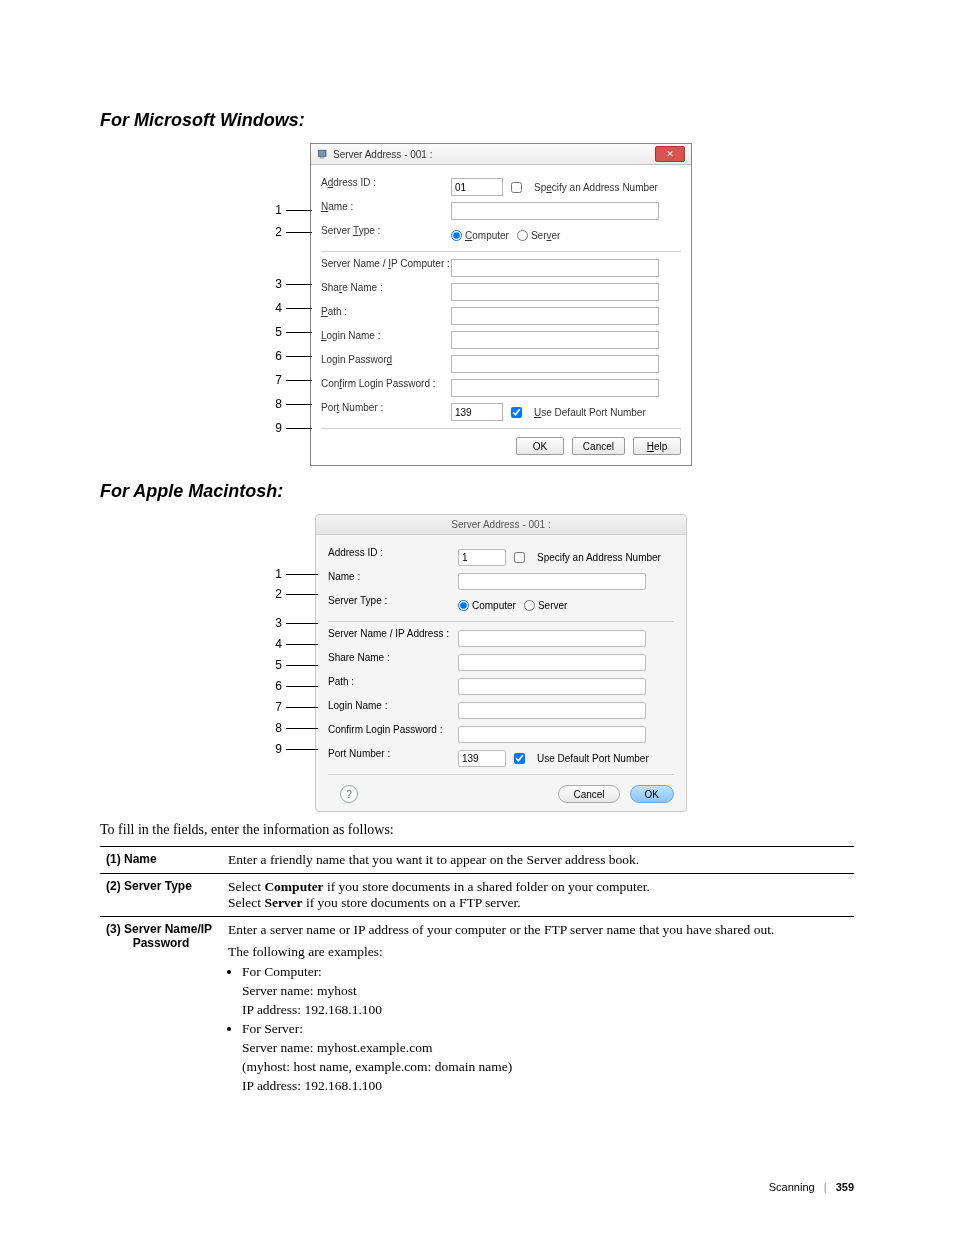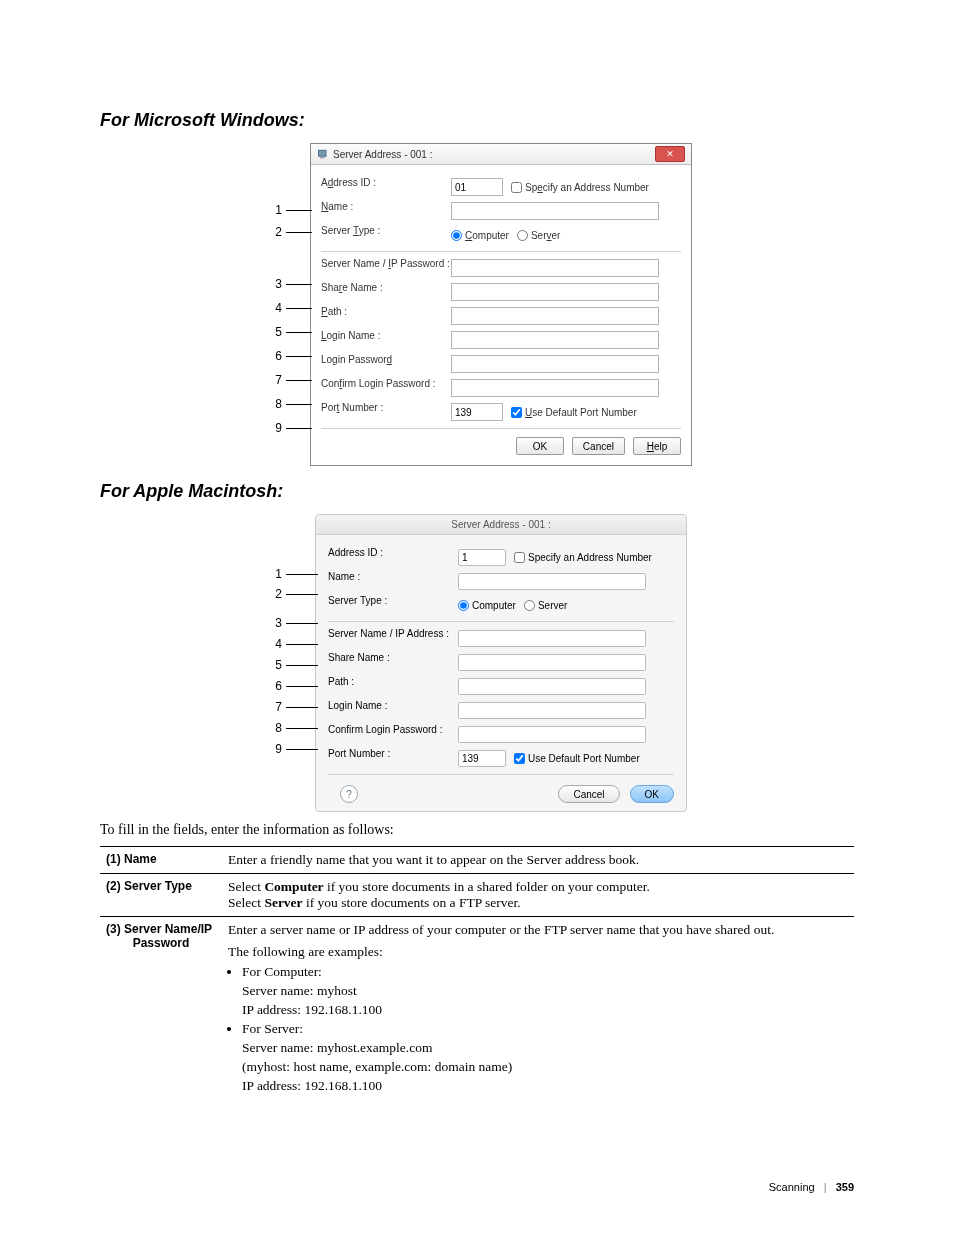--- a/index.html
+++ b/index.html
@@ -64,21 +64,21 @@
     border:1px solid #b5b5b5;
     background:#fff;
     height:16px;
     width:140px;
     padding:0 3px;
     font-family: inherit;
     font-size:10px;
   }
   .txt-input.small { width:44px; }
   .txt-input.full { width:200px; }
-  .chk { display:inline-flex; align-items:center; gap:3px; font-size:10px;}
+  .chk { display:inline-flex; align-items:center; gap:12px; font-size:10px;}
   .chk input { width:11px; height:11px; margin:0;}
   .radio-row { display:flex; gap:60px; }
   .radio { display:inline-flex; align-items:center; gap:3px; }
   .radio input { width:11px; height:11px; margin:0;}
   .btn {
     background: linear-gradient(#fdfdfd,#e8e8e8);
     border:1px solid #999;
     border-radius:2px;
     height:18px;
     padding:0 10px;
@@ -244,21 +244,21 @@
                 <span><span class="u">C</span><span>omputer</span></span>
               </label>
             <label class="radio">
                 <input type="radio" style="">
                 <span><span>Ser</span><span class="u">v</span><span>er</span></span>
               </label>
           </span>
         </div>
         <div class="hr"></div>
         <div class="row">
-          <span class="lbl"><span>Server Name / </span><span class="u">I</span><span>P Password :</span></span>
+          <span class="lbl"><span>Server Name / </span><span class="u">I</span><span>P Computer :</span></span>
           <span class="ctrl">
               <input class="txt-input full" style="">
             </span>
         </div>
         <div class="row">
           <span class="lbl"><span>Sha</span><span class="u">r</span><span>e Name :</span></span>
           <span class="ctrl">
               <input class="txt-input full" style="">
             </span>
         </div>

